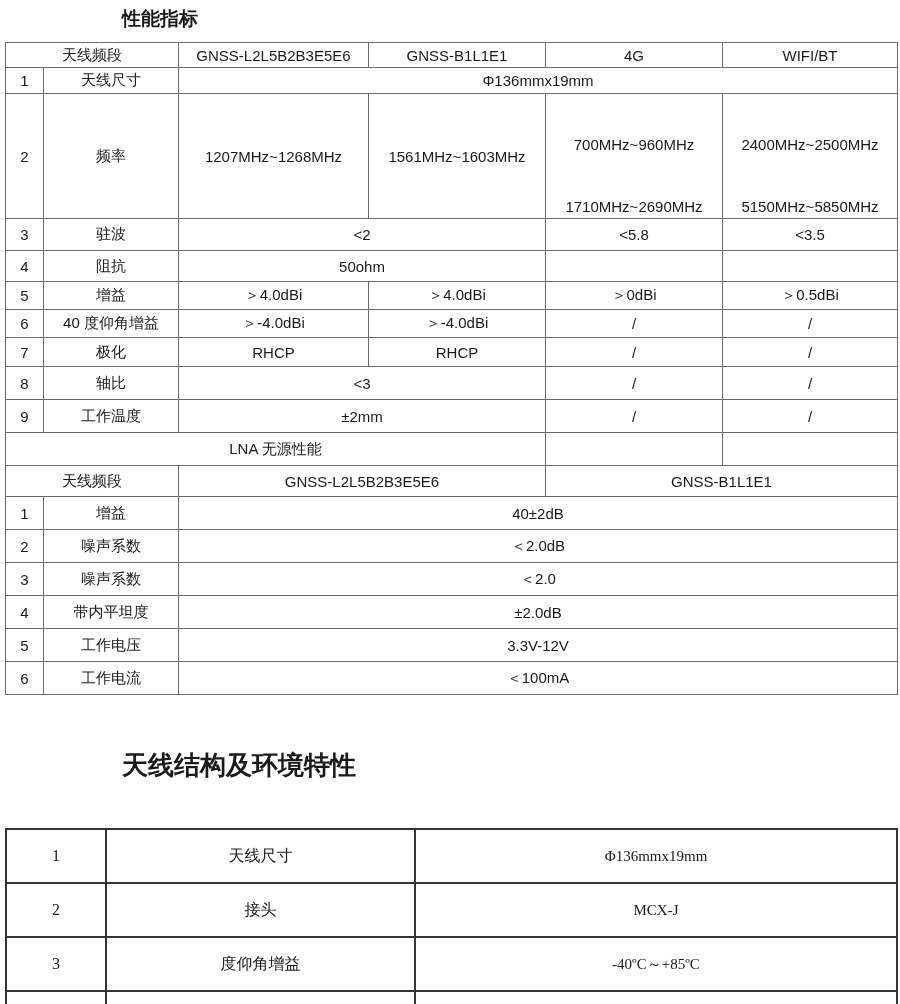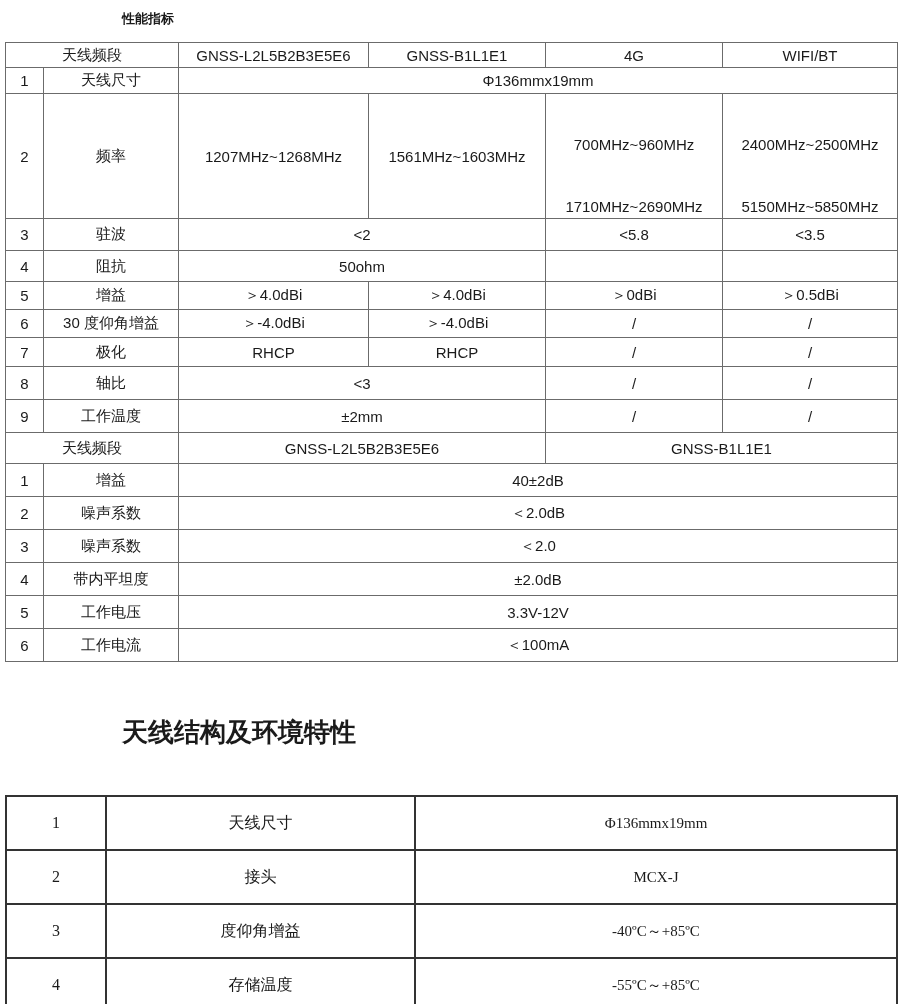--- a/index.html
+++ b/index.html
@@ -6,21 +6,21 @@
     margin: 0;
     padding: 0;
     background: #ffffff;
     width: 900px;
     height: 1004px;
     overflow: hidden;
     color: #1a1a1a;
     font-family: "Liberation Sans", sans-serif;
   }
   .title1 {
-    font-size: 13px;
+    font-size: 19px;
     font-weight: bold;
     margin: 7px 0 0 122px;
     line-height: 24px;
     font-family: "Liberation Serif", serif;
   }
   table.t1 {
     border-collapse: collapse;
     table-layout: fixed;
     width: 892px;
     margin: 11px 0 0 5px;
@@ -128,21 +128,21 @@
   <tr style="height:28px">
     <td>5</td>
     <td>增益</td>
     <td>＞4.0dBi</td>
     <td>＞4.0dBi</td>
     <td>＞0dBi</td>
     <td>＞0.5dBi</td>
   </tr>
   <tr style="height:28px">
     <td>6</td>
-    <td>30 度仰角增益</td>
+    <td>40 度仰角增益</td>
     <td>＞-4.0dBi</td>
     <td>＞-4.0dBi</td>
     <td>/</td>
     <td>/</td>
   </tr>
   <tr style="height:29px">
     <td>7</td>
     <td>极化</td>
     <td>RHCP</td>
     <td>RHCP</td>
@@ -155,20 +155,25 @@
     <td colspan="2">&lt;3</td>
     <td>/</td>
     <td>/</td>
   </tr>
   <tr style="height:33px">
     <td>9</td>
     <td>工作温度</td>
     <td colspan="2">±2mm</td>
     <td>/</td>
     <td>/</td>
+  </tr>
+  <tr style="height:33px">
+    <td colspan="4" class="lna-header">LNA 无源性能</td>
+    <td></td>
+    <td></td>
   </tr>
   <tr style="height:31px">
     <td colspan="2">天线频段</td>
     <td colspan="2">GNSS-L2L5B2B3E5E6</td>
     <td colspan="2">GNSS-B1L1E1</td>
   </tr>
   <tr style="height:33px">
     <td>1</td>
     <td>增益</td>
     <td colspan="4">40±2dB</td>

